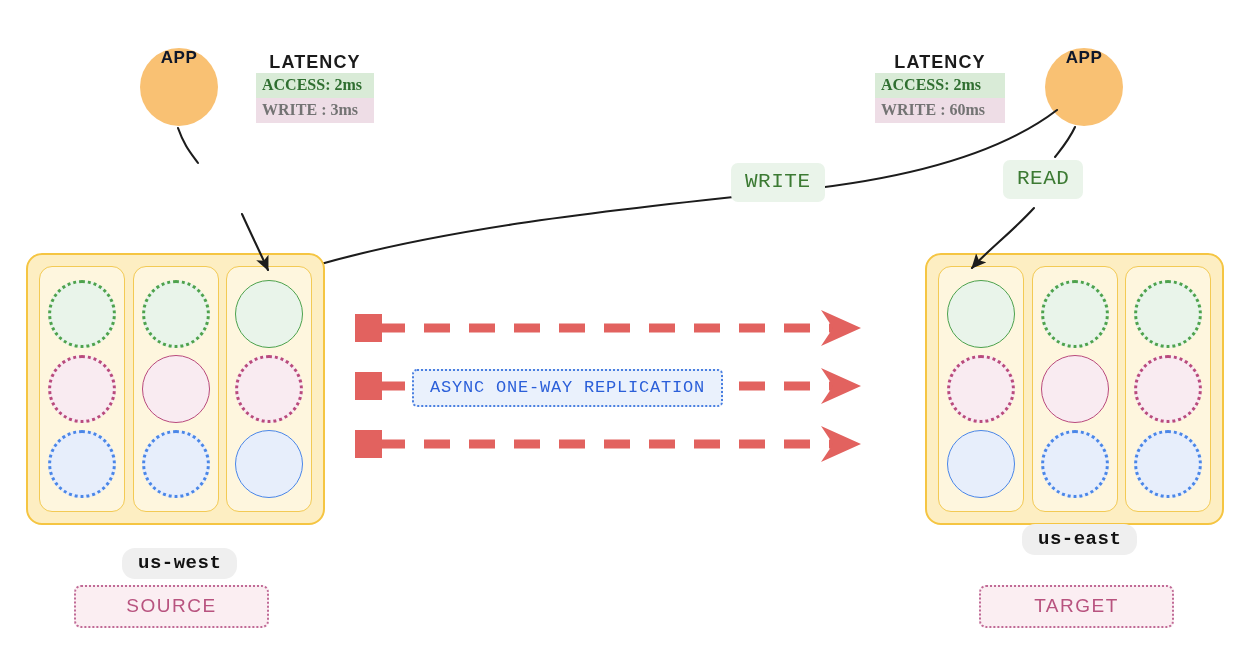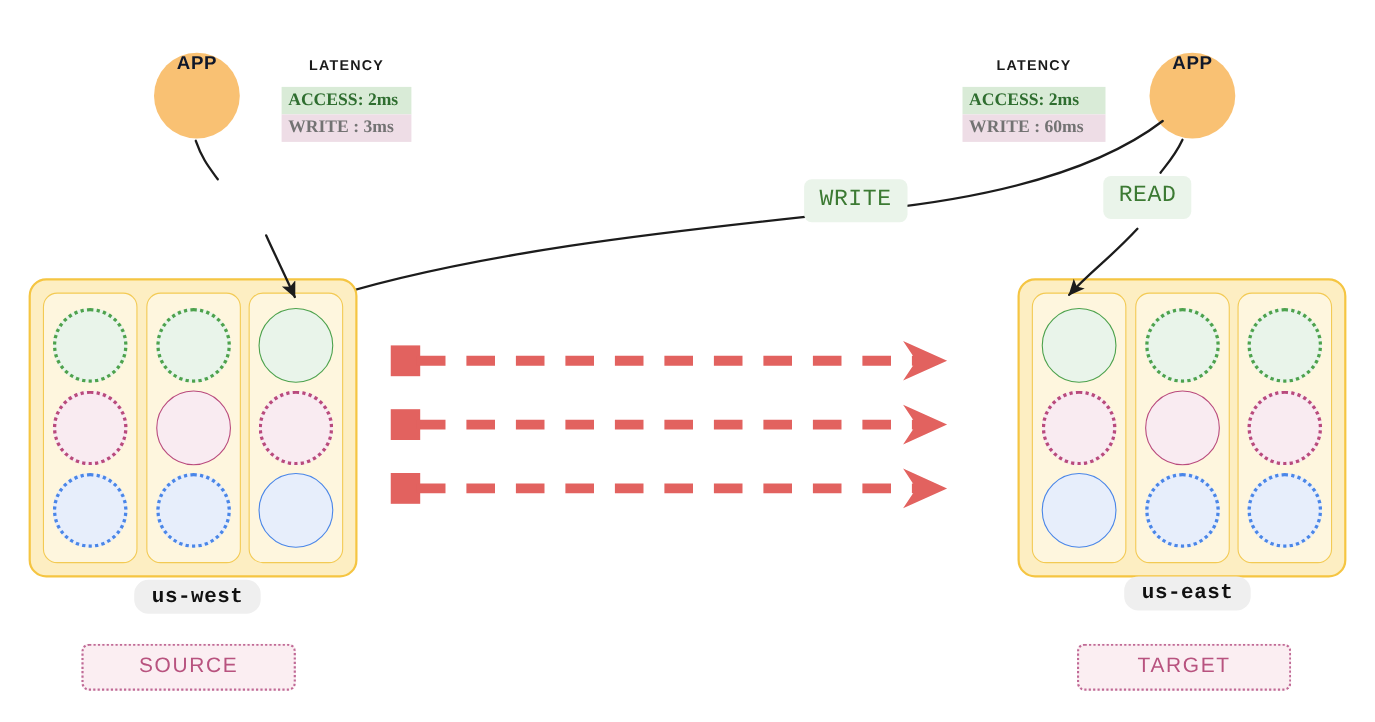--- a/index.html
+++ b/index.html
@@ -40,24 +40,24 @@
 
   
   .latency-block {
     display: flex;
     flex-direction: column;
     align-items: center;
   }
   .latency-title {
     font-family: "Liberation Sans", sans-serif;
     font-weight: bold;
-    font-size: 13px;
+    font-size: 18px;
     color: #1b1b1b;
     letter-spacing: 1.1px;
-    margin-bottom: 12px;
+    margin-bottom: 0;
   }
   .latency-row {
     font-family: Liberation Serif, serif;
     font-size: 16px;
     font-weight: bold;
     padding: 2px 6px 3px 6px;
     white-space: pre;
     line-height: 1.25;
     width: 100%;
     box-sizing: border-box;
@@ -224,21 +224,21 @@
       <div class="shard blue dotted"></div>
     </div>
 
     <div class="node-col">
       <div class="shard green solid"></div>
       <div class="shard pink dotted"></div>
       <div class="shard blue solid"></div>
     </div>
   </div>
 
-  <div class="abs layer-top" style="left:122px; top:527px;">
+  <div class="abs layer-top" style="left:122px; top:548px;">
     <span class="region-pill">us-west</span>
   </div>
 
   <div class="abs role-badge" style="left:74px; top:585px; width:195px;">
     <span>SOURCE</span>
   </div>
 
   <svg class="abs" style="left:355px; top:300px; width:510px; height:180px; z-index:2;" viewBox="0 0 510 180">
 
     <g>
@@ -253,20 +253,23 @@
       <path d="M466,68 L506,86 L466,104 L478,86 Z" fill="#e2625f"></path>
     </g>
 
     <g>
       <rect x="0" y="130" width="27" height="28" fill="#e2625f"></rect>
       <line x1="24" y1="144" x2="490" y2="144" stroke="#e2625f" stroke-width="9" stroke-dasharray="26,19"></line>
       <path d="M466,126 L506,144 L466,162 L478,144 Z" fill="#e2625f"></path>
     </g>
   </svg>
 
+  <div class="abs repl-label layer-content" style="left:412px; top:369px;">
+    <span>ASYNC ONE-WAY REPLICATION</span>
+  </div>
 
   <div class="abs layer-top" style="left:689px; top:163px;margin-left:42px;">
     <span class="op-label">WRITE</span>
   </div>
 
   <div class="abs app-circle" style="left:1045px; top:48px;">
     <span>APP</span>
   </div>
 
   <div class="abs latency-block" style="left:875px; top:52px; width:130px;">

